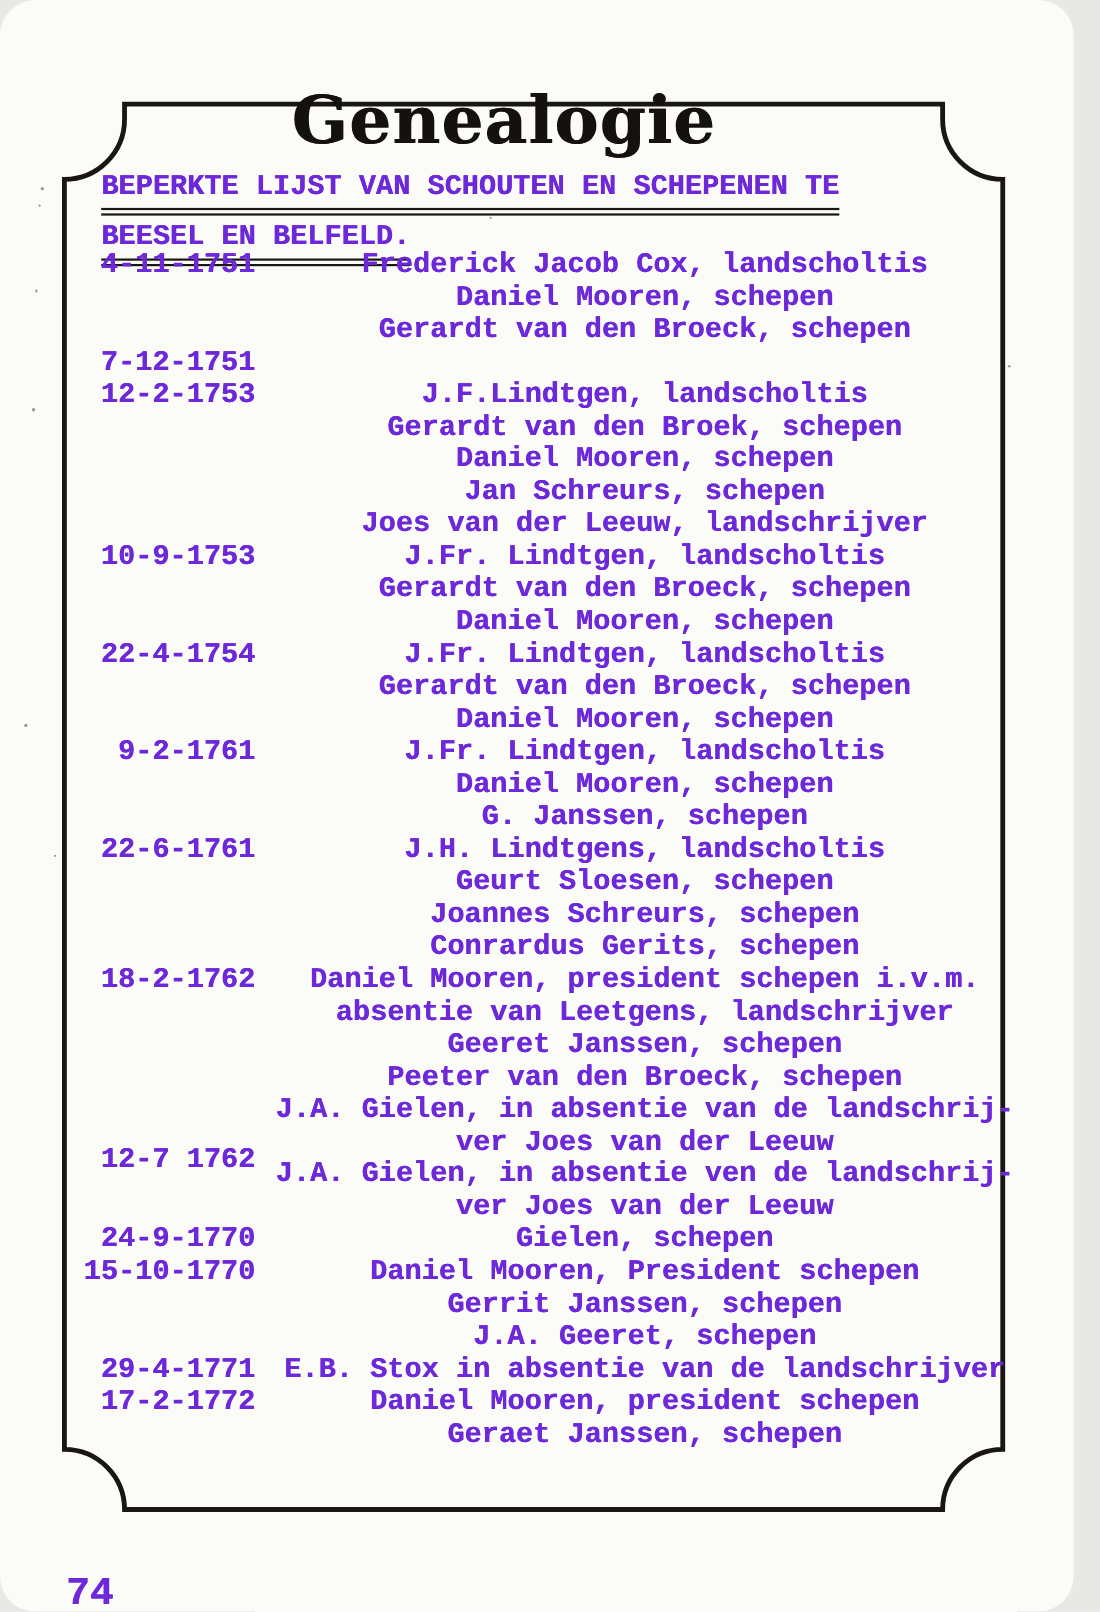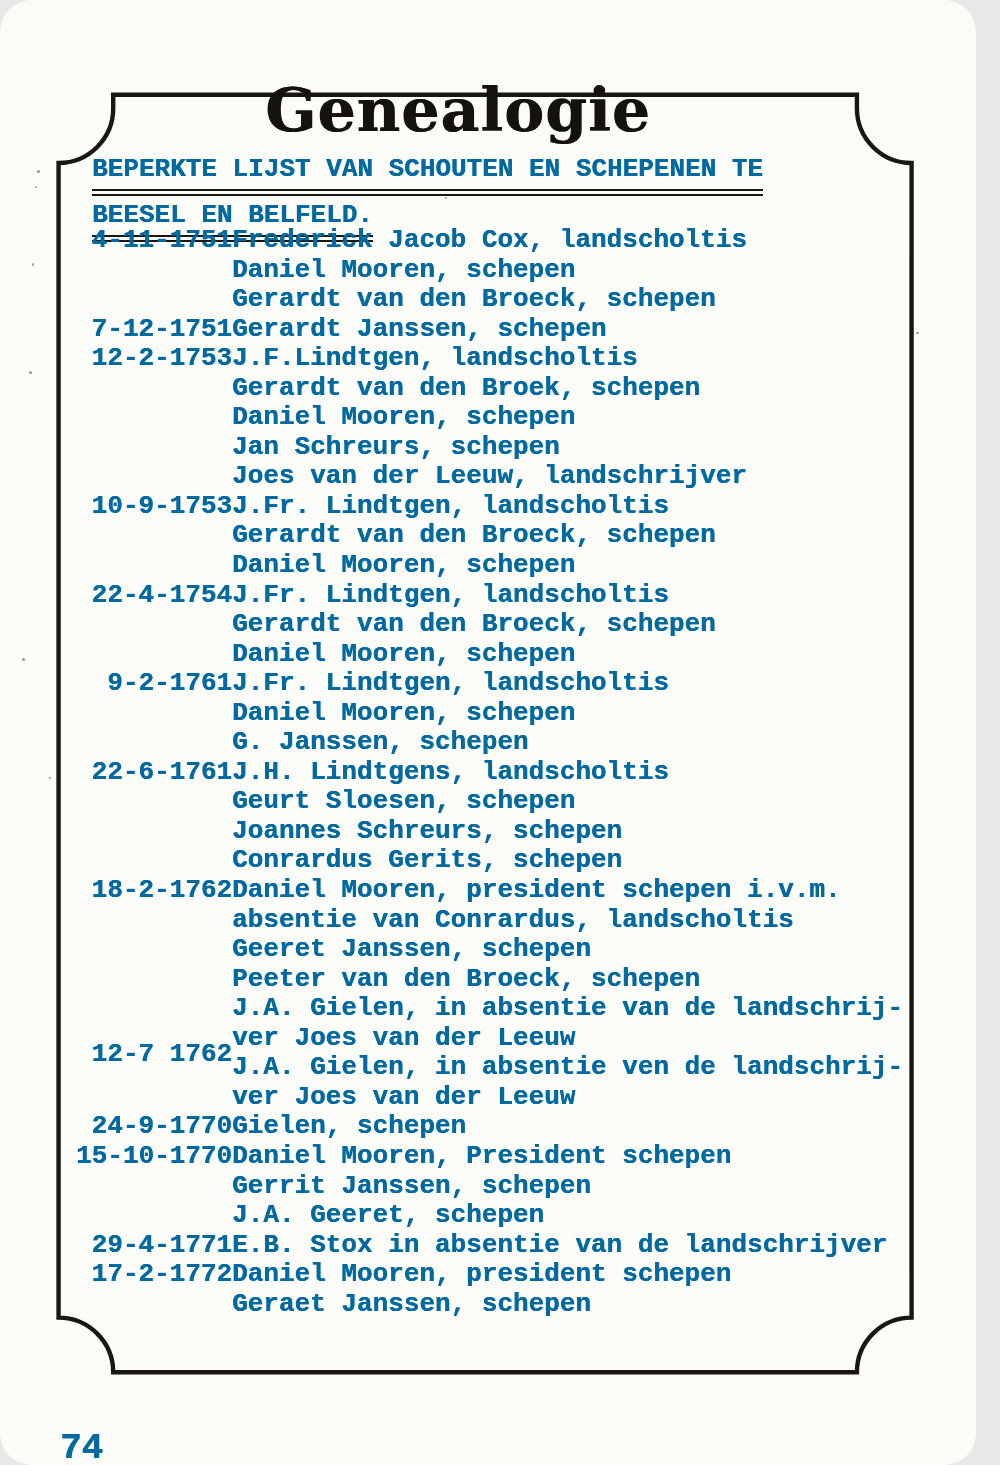--- a/index.html
+++ b/index.html
@@ -35,21 +35,21 @@
     line-height: 64px;
     letter-spacing: 1px;
     color: #14110e;
     text-shadow: 0.6px 0 0 currentColor;
   }
 
   .typewriter {
     font-family: "Liberation Mono", monospace;
     font-weight: 700;
     text-shadow: 0.4px 0 0 currentColor;
-    color: #0369a1;
+    color: #6d28d9;
   }
 
   .subheading {
     position: absolute;
     left: 92px;
     top: 150px;
     font-size: 26px;
     line-height: 38px;
     margin: 0;
   }
@@ -73,21 +73,21 @@
     min-height: 29.55px;
     white-space: nowrap;
   }
   .entries .date {
     flex: 0 0 158px;
     text-align: right;
   }
   .entries .date.raised {
     transform: translateY(-13px);
   }
-  .entries .text { flex: 1 1 auto; }
+  .entries .text { flex: 1 1 auto; text-align: center; }
 
   .page-number {
     position: absolute;
     left: 60px;
     top: 1428px;
     font-size: 36px;
   }
 
   .speck {
     position: absolute;
@@ -125,21 +125,20 @@
       <div class="row">
         <span class="date"></span>
         <span class="text">Daniel Mooren, schepen</span>
       </div>
       <div class="row">
         <span class="date"></span>
         <span class="text">Gerardt van den Broeck, schepen</span>
       </div>
       <div class="row">
         <span class="date">7-12-1751</span>
-        <span class="text">Gerardt Janssen, schepen</span>
       </div>
       <div class="row">
         <span class="date">12-2-1753</span>
         <span class="text">J.F.Lindtgen, landscholtis</span>
       </div>
       <div class="row">
         <span class="date"></span>
         <span class="text">Gerardt van den Broek, schepen</span>
       </div>
       <div class="row">
@@ -205,21 +204,21 @@
       <div class="row">
         <span class="date"></span>
         <span class="text">Conrardus Gerits, schepen</span>
       </div>
       <div class="row">
         <span class="date">18-2-1762</span>
         <span class="text">Daniel Mooren, president schepen i.v.m.</span>
       </div>
       <div class="row">
         <span class="date"></span>
-        <span class="text">absentie van Conrardus, landscholtis</span>
+        <span class="text">absentie van Leetgens, landschrijver</span>
       </div>
       <div class="row">
         <span class="date"></span>
         <span class="text">Geeret Janssen, schepen</span>
       </div>
       <div class="row">
         <span class="date"></span>
         <span class="text">Peeter van den Broeck, schepen</span>
       </div>
       <div class="row">

